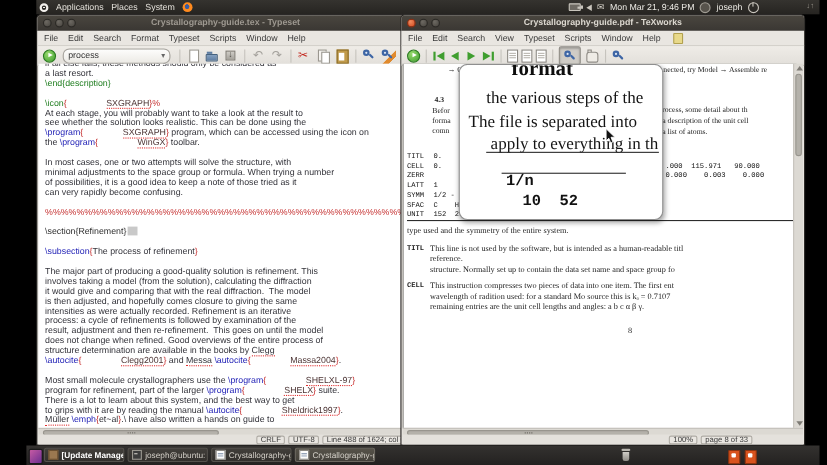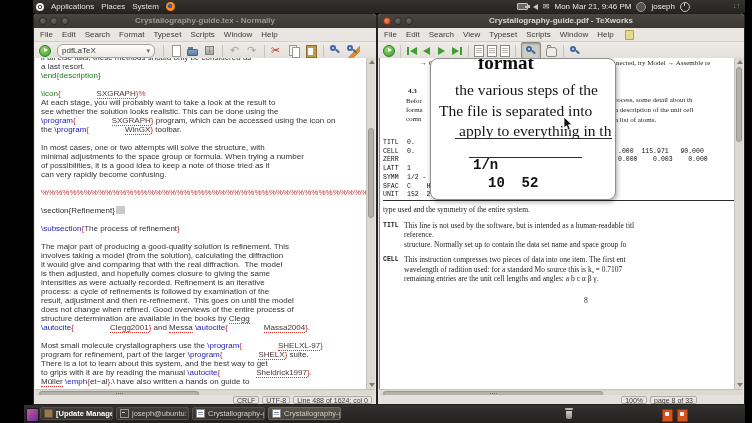--- a/index.html
+++ b/index.html
@@ -21,21 +21,21 @@
   .clock{font-size:8px;color:#eceae4;}
   .avatar{width:8px;height:8px;border-radius:50%;background:#57534c;border:1px solid #a09c94;}
   .user{font-size:8px;color:#eceae4;}
   .power{width:8px;height:8px;border-radius:50%;border:1px solid #c9c5bd;position:relative;}
   .power::after{content:"";position:absolute;left:3px;top:-1px;width:1px;height:4px;background:#c9c5bd;}
   .net-arrows{position:absolute;right:5px;top:0;font-size:7px;color:#9c9890;line-height:12px;}
 
   
   .window{position:absolute;top:13px;height:392px;background:#e9e6e1;border:1px solid #23211f;border-radius:4px 4px 0 0;box-sizing:border-box;}
   .win-editor{left:33px;width:344px;}
-  .win-pdf{left:377px;width:368px;}
+  .win-pdf{left:364px;width:368px;}
   .titlebar{position:relative;height:14px;background:linear-gradient(#4a463f,#3a3733);border-radius:3px 3px 0 0;}
   .titlebar .title{position:absolute;left:0;right:0;text-align:center;font-size:8px;line-height:14px;font-weight:bold;}
   .win-editor .title{color:#9d9890;}
   .win-pdf .title{color:#dcd8d0;}
   .tb-btns{position:absolute;left:5px;top:3px;display:flex;gap:3px;z-index:2;}
   .tb-btn{width:8px;height:8px;border-radius:50%;background:radial-gradient(circle at 35% 30%,#6d6962,#47443f);border:1px solid #2c2a26;box-sizing:border-box;}
   .tb-btn.close-active{background:radial-gradient(circle at 35% 30%,#f08b5e,#d4491f);border:1px solid #8e2f12;}
   .menubar{height:13px;background:#e9e6e1;border-bottom:1px solid #d2cfc9;padding-left:6px;display:flex;align-items:center;gap:9px;}
   .menu-item{font-size:8px;color:#3b3b3b;}
   .note-icon{width:7px;height:8px;background:#e8d98a;border:1px solid #b2a14f;border-radius:1px;}
@@ -171,36 +171,36 @@
     <span class="net-arrows">↓↑</span>
   </div>
 
   <div class="window win-editor">
     <div class="titlebar">
       <div class="tb-btns">
         <span class="tb-btn"></span>
         <span class="tb-btn"></span>
         <span class="tb-btn"></span>
       </div>
-      <div class="title">Crystallography-guide.tex - Normally</div>
+      <div class="title">Crystallography-guide.tex - Typeset</div>
     </div>
     <div class="menubar">
         <span class="menu-item">File</span>
         <span class="menu-item">Edit</span>
         <span class="menu-item">Search</span>
         <span class="menu-item">Format</span>
         <span class="menu-item">Typeset</span>
         <span class="menu-item">Scripts</span>
         <span class="menu-item">Window</span>
         <span class="menu-item">Help</span>
       </div>
     <div class="toolbar">
         <span class="tbtn i-play"></span>
         <span class="combo">
-          <span class="lbl">pdfLaTeX</span>
+          <span class="lbl">process</span>
           <span class="arr">▾</span>
         </span>
         <span class="tsep"></span>
         <span class="tbtn i-new"></span>
         <span class="tbtn i-open"></span>
         <span class="tbtn i-save"></span>
         <span class="tsep"></span>
         <span class="tbtn i-undo"></span>
         <span class="tbtn i-redo"></span>
         <span class="tsep"></span>

